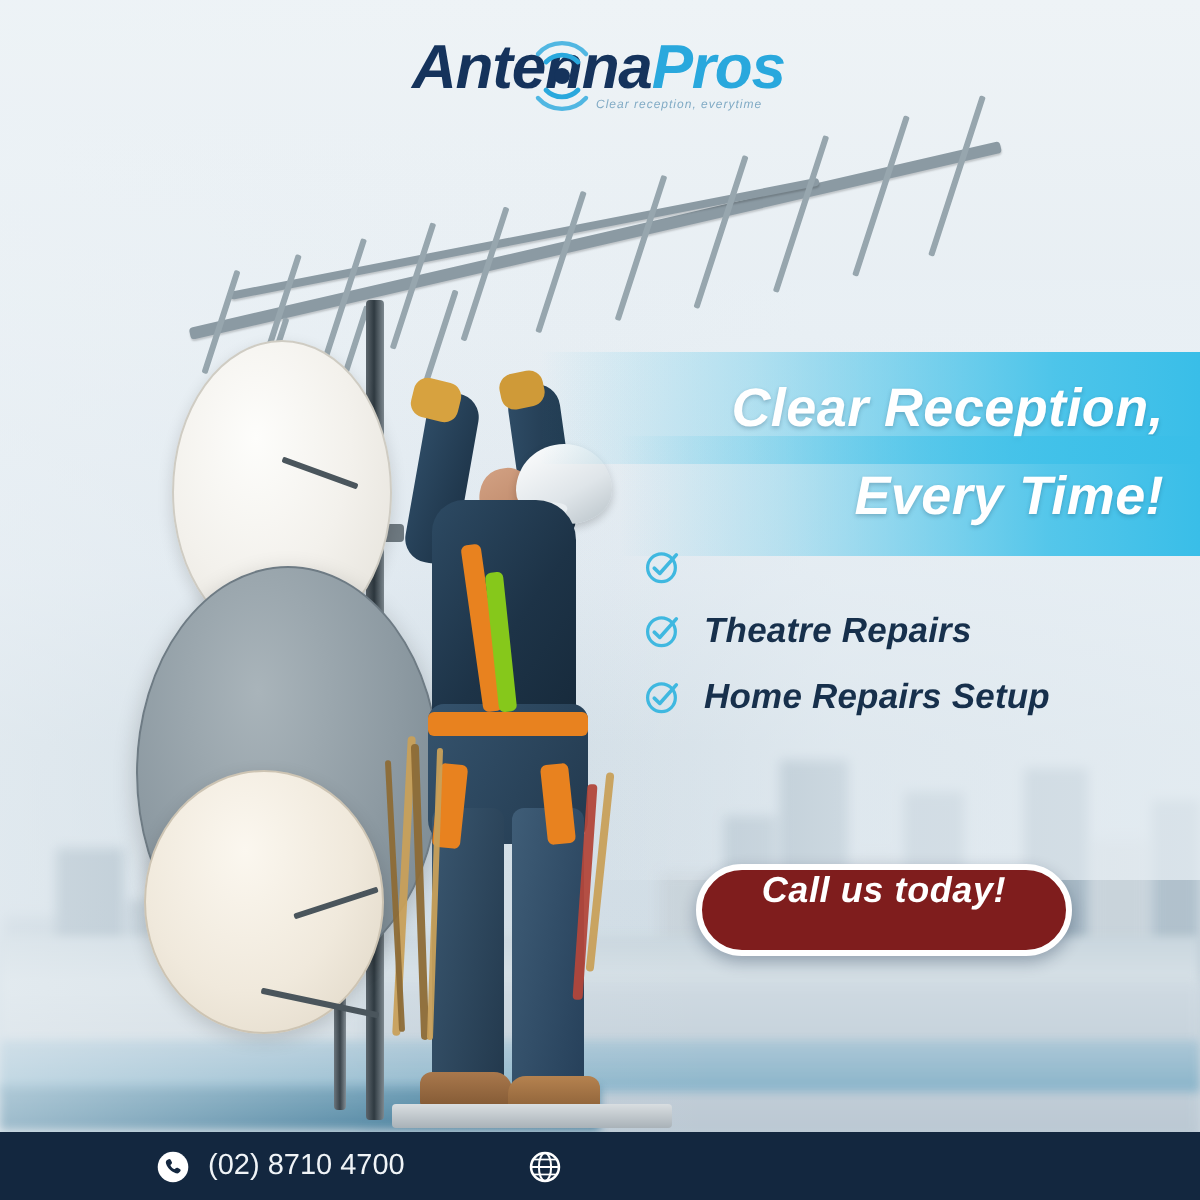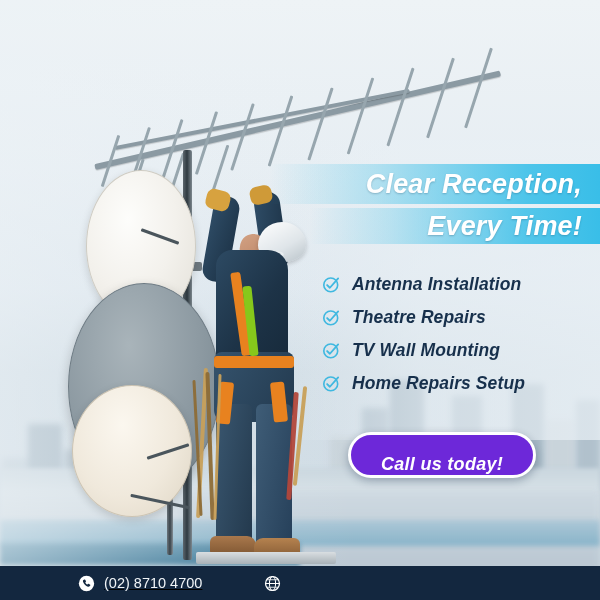--- a/index.html
+++ b/index.html
@@ -165,47 +165,47 @@
     position:absolute;left:196px;top:552px;width:140px;height:12px;
     background:linear-gradient(180deg,#d9dee1,#a9b2b8);border-radius:2px;
   }
 
   
   .band{
     position:absolute;right:0;display:flex;align-items:center;justify-content:flex-end;
     padding-right:18px;box-sizing:border-box;
   }
   .band1{
-    top:164px;height:40px;width:330px;
+    top:176px;height:56px;width:330px;
     background:linear-gradient(90deg,rgba(77,197,233,0) 0%,rgba(77,197,233,.35) 32%,rgba(64,193,233,.92) 78%,rgba(57,190,232,1) 100%);
   }
   .band2{
-    top:208px;height:36px;width:290px;
+    top:218px;height:60px;width:290px;
     background:linear-gradient(90deg,rgba(77,197,233,0) 0%,rgba(77,197,233,.3) 28%,rgba(64,193,233,.88) 74%,rgba(57,190,232,1) 100%);
   }
   .hl{
     font-size:27px;font-weight:bold;font-style:italic;color:#ffffff;
     letter-spacing:.2px;white-space:nowrap;
     text-shadow:0 1px 2px rgba(20,60,90,.28);
   }
 
   
   .feats{position:absolute;left:322px;top:274px;width:262px;}
   .feat{display:flex;align-items:center;margin-bottom:12px;}
   .chk{width:19px;height:19px;flex:0 0 19px;margin-right:11px;}
   .featlbl{
     font-size:17.5px;font-weight:bold;font-style:italic;color:#17304c;
     white-space:nowrap;letter-spacing:.1px;
   }
 
   
   .cta{
     position:absolute;left:348px;top:432px;width:188px;height:46px;
-    background:#6d28d9;border:3px solid #ffffff;border-radius:26px;
-    display:flex;align-items:flex-end;justify-content:center;
+    background:#7f1d1d;border:3px solid #ffffff;border-radius:26px;
+    display:flex;align-items:flex-start;justify-content:center;
     box-shadow:0 3px 8px rgba(10,30,60,.3);box-sizing:border-box;
   }
   .ctalbl{
     color:#fff;font-size:18px;font-weight:bold;font-style:italic;
     letter-spacing:.3px;white-space:nowrap;
   }
 
   
   .logo{position:absolute;left:206px;top:16px;width:188px;height:48px;}
   .logotxt{
@@ -220,21 +220,21 @@
   }
 
   
   .footer{
     position:absolute;left:0;right:0;bottom:0;height:34px;
     background:#13273f;display:flex;align-items:center;
   }
   .fitem{display:flex;align-items:center;}
   .ficon{width:17px;height:17px;margin-right:9px;flex:0 0 17px;}
   .ftxt{color:#f0f4f7;font-size:14.5px;white-space:nowrap;}
-  .fphone{margin-left:78px;text-decoration:underline;}
+  .fphone{margin-left:78px;}
   .fweb{margin-left:62px;}
 </style>
 </head>
 <body>
 
 <div id="ad">
 
   <div class="sky"></div>
 
   <div class="city">
@@ -316,49 +316,54 @@
 
     <div class="rope" style="left:200px;top:368px;width:4px;height:150px;transform:rotate(3deg);"></div>
     <div class="rope dk" style="left:208px;top:372px;width:4px;height:148px;transform:rotate(-2deg);"></div>
     <div class="rope" style="left:216px;top:374px;width:3px;height:146px;transform:rotate(2deg);"></div>
     <div class="rope dk" style="left:196px;top:380px;width:3px;height:136px;transform:rotate(-3deg);"></div>
     <div class="rope rd" style="left:290px;top:392px;width:5px;height:108px;transform:rotate(4deg);"></div>
     <div class="rope" style="left:298px;top:386px;width:4px;height:100px;transform:rotate(6deg);"></div>
     <div class="plank"></div>
   </div>
 
+  <div class="logo">
+    <div class="logotxt">
+      <span>Antenna</span><span class="logopros">Pros</span>
+    </div>
+    <svg class="logowave" viewBox="0 0 38 44">
+      <circle cx="19" cy="24" r="4" fill="#15335c"></circle>
+      <path d="M11 17 A11 11 0 0 1 27 17" stroke="#29a8dd" stroke-width="2.4" fill="none" stroke-linecap="round"></path>
+      <path d="M7 13 A16 16 0 0 1 31 13" stroke="#29a8dd" stroke-width="2.2" fill="none" stroke-linecap="round" opacity=".8"></path>
+      <path d="M11 31 A11 11 0 0 0 27 31" stroke="#29a8dd" stroke-width="2.4" fill="none" stroke-linecap="round"></path>
+      <path d="M7 35 A16 16 0 0 0 31 35" stroke="#29a8dd" stroke-width="2.2" fill="none" stroke-linecap="round" opacity=".8"></path>
+    </svg>
+    <div class="logotag">Clear reception, everytime</div>
+  </div>
 
   <div class="band band1">
     <span class="hl">Clear Reception,</span>
   </div>
   <div class="band band2">
     <span class="hl">Every Time!</span>
   </div>
 
   <div class="feats">
     <div class="feat">
       <svg class="chk" viewBox="0 0 20 20">
         <circle cx="9.2" cy="10.4" r="7.3" fill="none" stroke="#3fb8e0" stroke-width="1.7"></circle>
         <path d="M5.4 10.6 L8.3 13.4 L17 3.6" fill="none" stroke="#3fb8e0" stroke-width="1.9" stroke-linecap="round" stroke-linejoin="round"></path>
       </svg>
-      <span class="featlbl">Antenna Installation</span>
     </div>
     <div class="feat">
       <svg class="chk" viewBox="0 0 20 20">
         <circle cx="9.2" cy="10.4" r="7.3" fill="none" stroke="#3fb8e0" stroke-width="1.7"></circle>
         <path d="M5.4 10.6 L8.3 13.4 L17 3.6" fill="none" stroke="#3fb8e0" stroke-width="1.9" stroke-linecap="round" stroke-linejoin="round"></path>
       </svg>
       <span class="featlbl">Theatre Repairs</span>
-    </div>
-    <div class="feat">
-      <svg class="chk" viewBox="0 0 20 20">
-        <circle cx="9.2" cy="10.4" r="7.3" fill="none" stroke="#3fb8e0" stroke-width="1.7"></circle>
-        <path d="M5.4 10.6 L8.3 13.4 L17 3.6" fill="none" stroke="#3fb8e0" stroke-width="1.9" stroke-linecap="round" stroke-linejoin="round"></path>
-      </svg>
-      <span class="featlbl">TV Wall Mounting</span>
     </div>
     <div class="feat">
       <svg class="chk" viewBox="0 0 20 20">
         <circle cx="9.2" cy="10.4" r="7.3" fill="none" stroke="#3fb8e0" stroke-width="1.7"></circle>
         <path d="M5.4 10.6 L8.3 13.4 L17 3.6" fill="none" stroke="#3fb8e0" stroke-width="1.9" stroke-linecap="round" stroke-linejoin="round"></path>
       </svg>
       <span class="featlbl">Home Repairs Setup</span>
     </div>
   </div>
 

